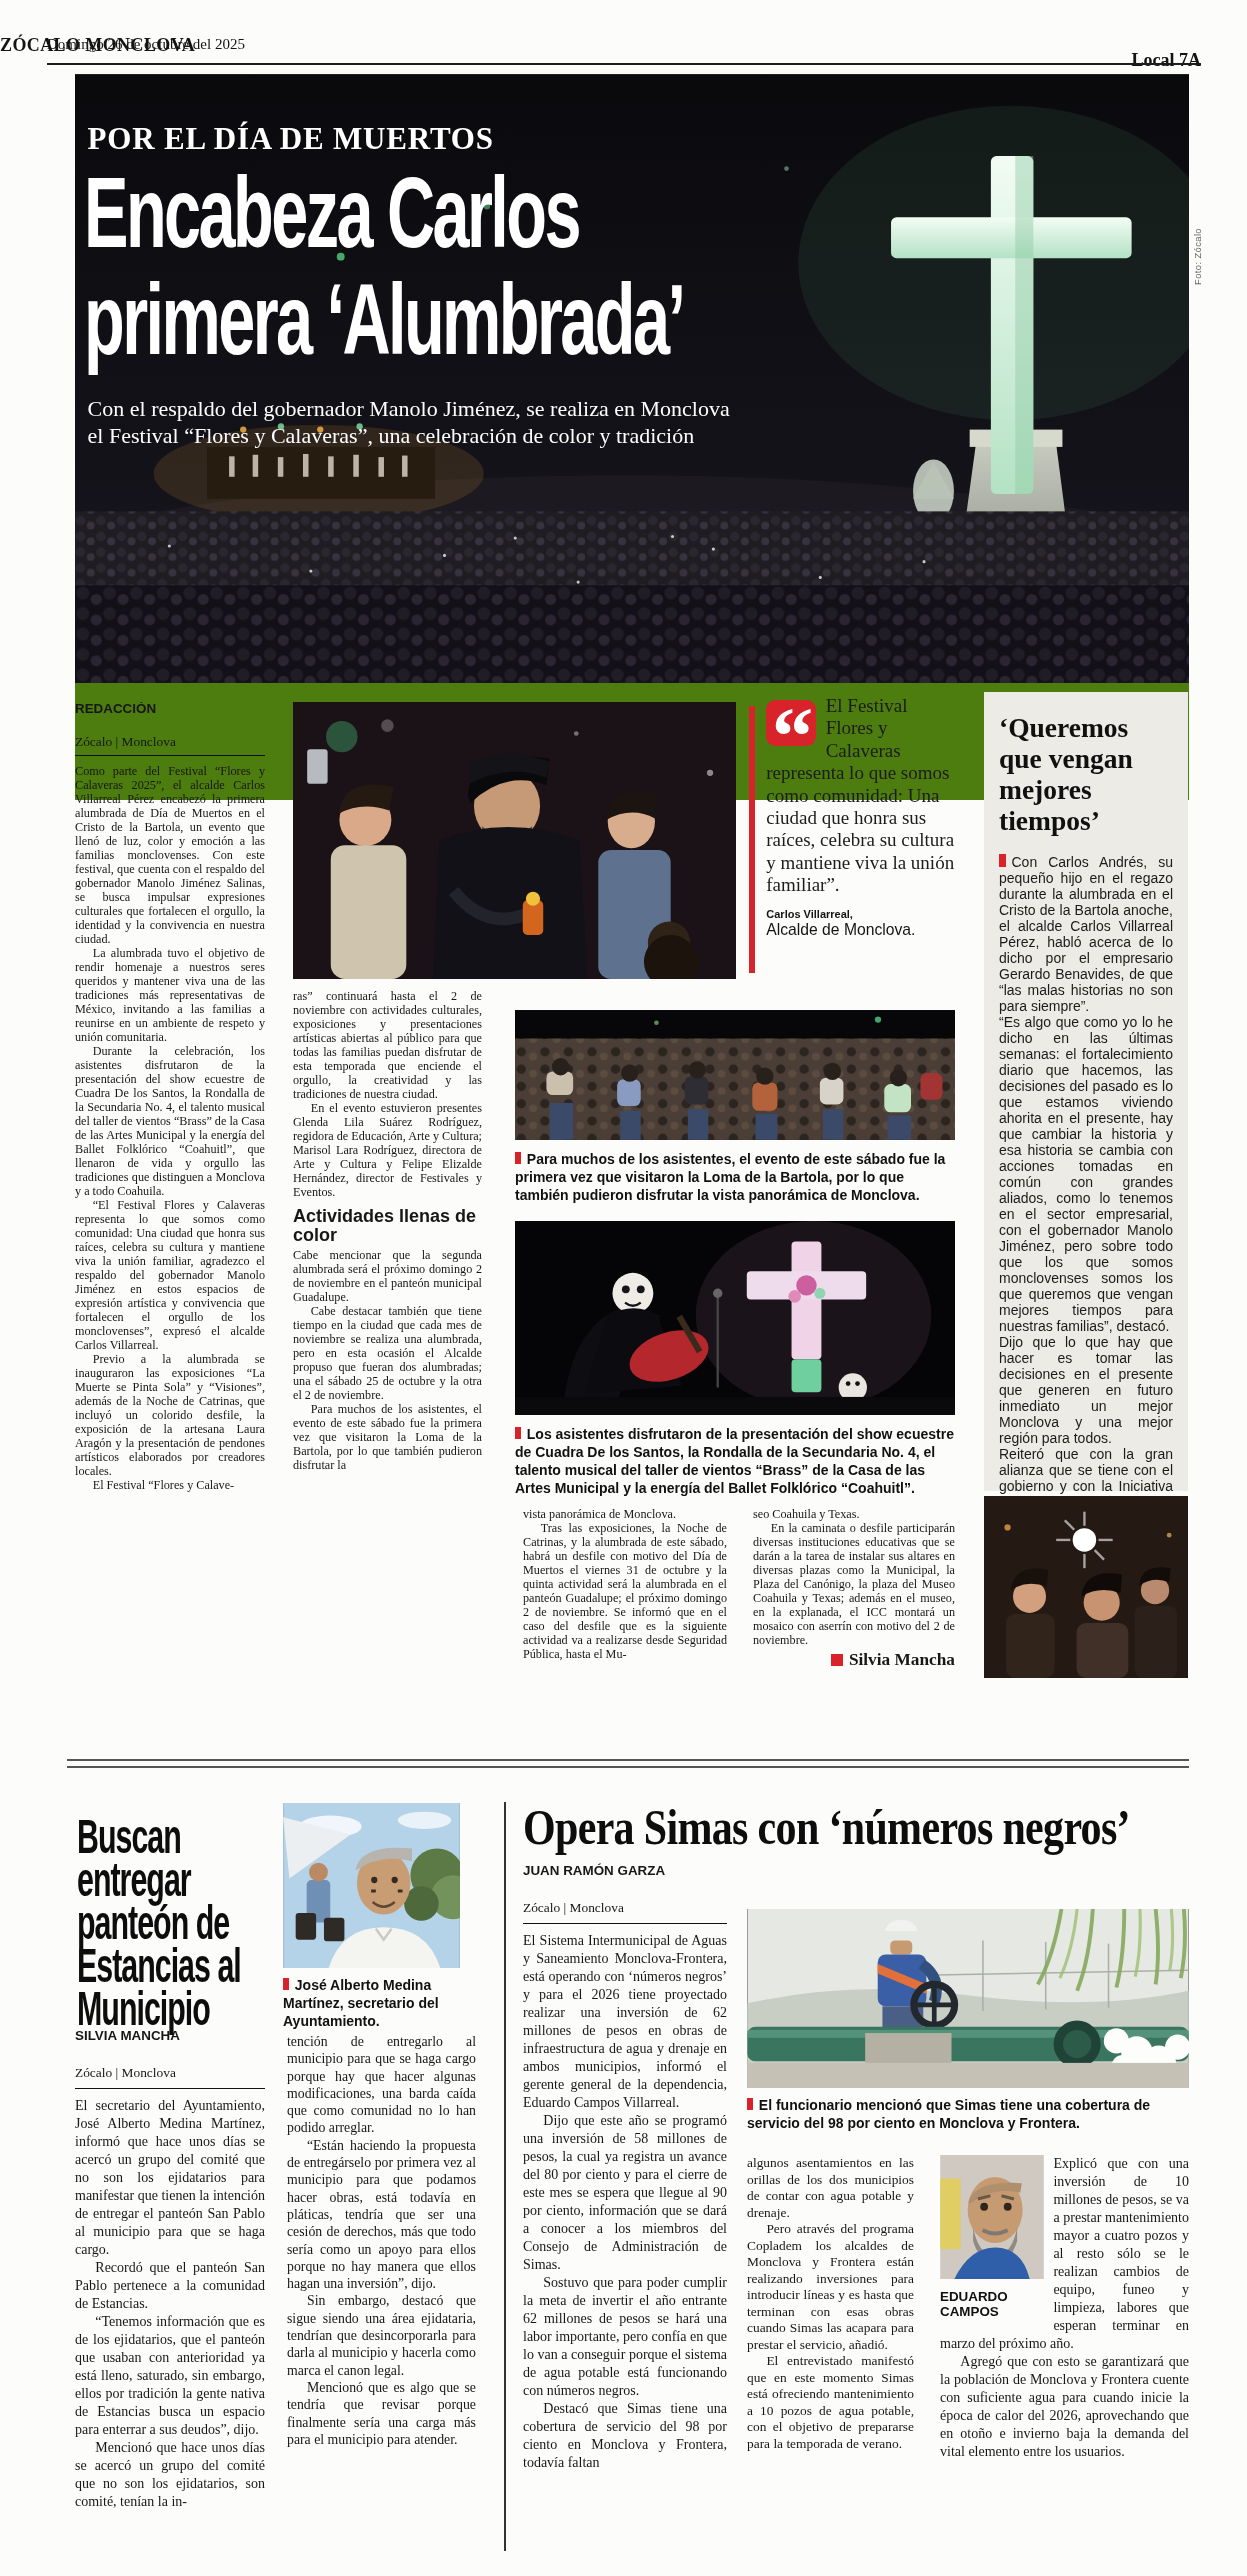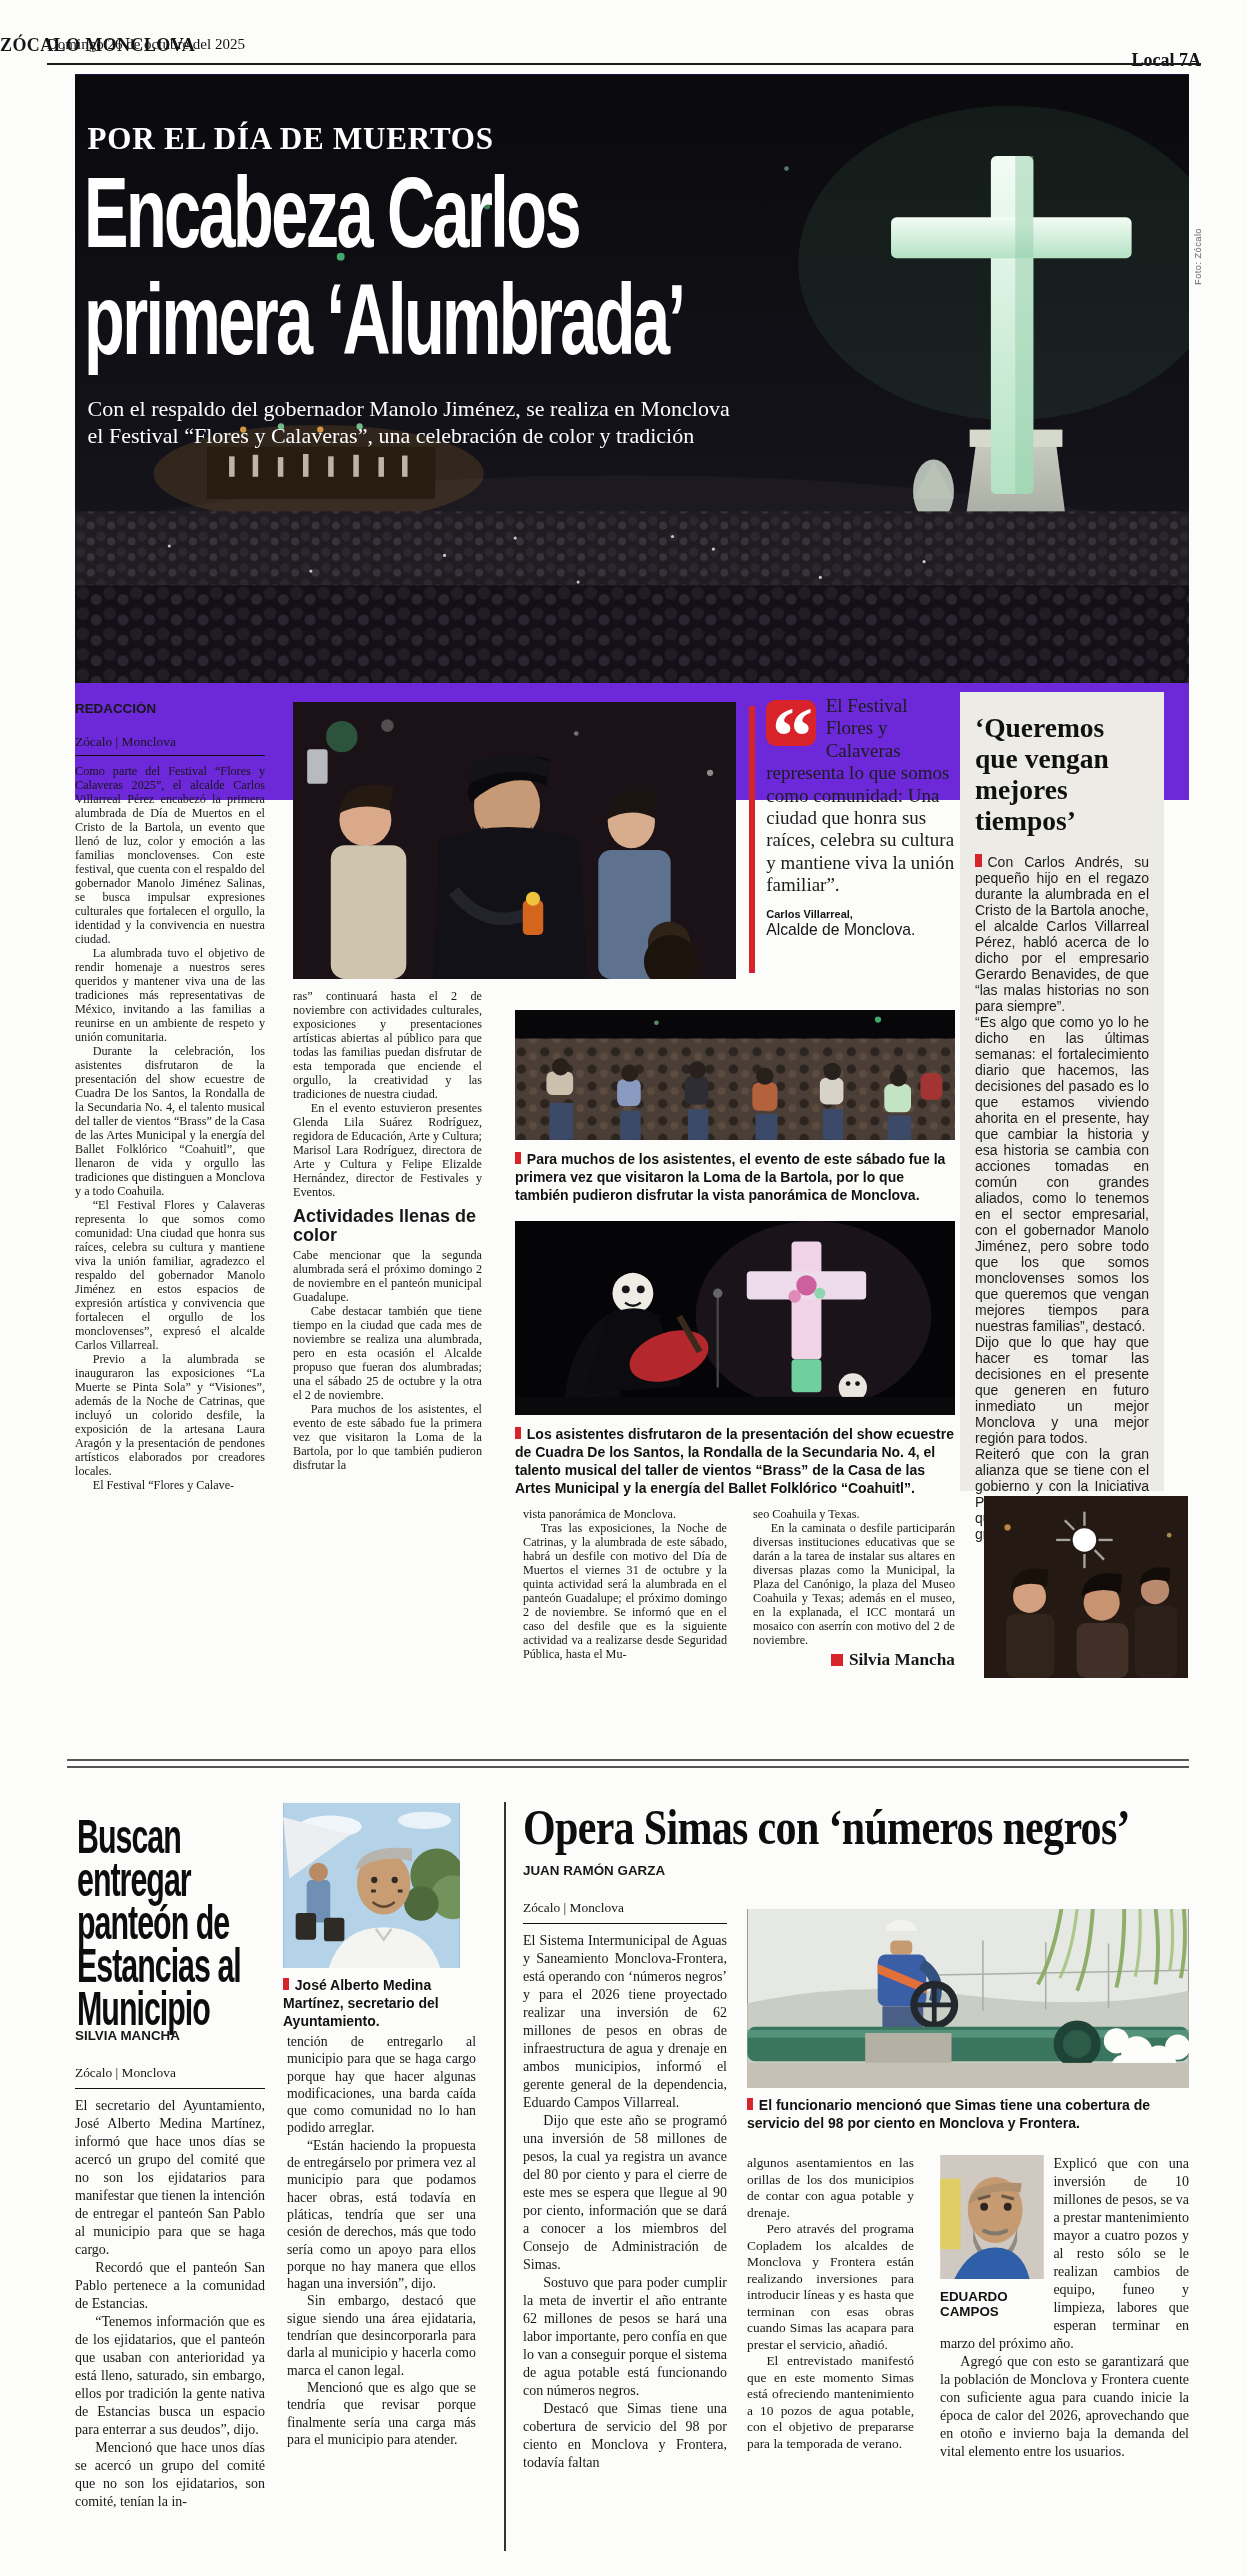--- a/index.html
+++ b/index.html
@@ -6,21 +6,21 @@
   .page{position:relative;width:1248px;height:2576px;background:#fcfcfa;font-family:"Liberation Serif",serif;color:#141414;overflow:hidden;margin:0 auto;}
   .abs{position:absolute;}
 
   
   .hdr-date{left:47px;top:36px;font-size:15px;}
   .hdr-mast{left:0;width:1248px;top:35px;text-align:left;font-weight:bold;font-size:18px;letter-spacing:0.4px;}
   .hdr-folio{right:47px;top:50px;font-weight:bold;font-size:18px;}
   .hdr-rule{left:47px;width:1154px;top:63px;height:1.6px;background:#1c1c1c;}
 
   
-  .hero{left:75px;top:74px;width:1114px;height:726px;background:#6d28d9;overflow:hidden;}
+  .hero{left:75px;top:74px;width:1114px;height:726px;background:#4d7c0f;overflow:hidden;}
   .hero svg{position:absolute;left:0;top:0;}
   .kicker{position:absolute;left:12.6px;top:47px;color:#fff;font-weight:bold;font-size:31px;letter-spacing:0.8px;font-family:"Liberation Serif",serif;}
   .hl{position:absolute;left:9.4px;color:#fff;font-family:"Liberation Sans",sans-serif;font-weight:bold;font-size:101px;line-height:101px;letter-spacing:-3.9px;transform:scaleX(.66);transform-origin:0 0;white-space:nowrap;}
   .hl1{top:88px;}.hl2{top:195px;}
   .subhead{position:absolute;left:12.6px;color:#fff;font-size:22px;line-height:27.5px;font-family:"Liberation Serif",serif;}
   .sh1{top:321px;}.sh2{top:348px;}
   .credit{left:1192px;top:228px;font-size:9.4px;color:#666;writing-mode:vertical-rl;transform:rotate(180deg);font-family:"Liberation Sans",sans-serif;letter-spacing:0.4px;}
 
   
   .col{position:absolute;text-align:justify;overflow:hidden;color:#171717;}
@@ -43,21 +43,21 @@
   
   .quote{position:absolute;left:749px;top:695px;width:207px;height:285px;}
   .qbar{position:absolute;left:0;top:11px;width:5.5px;height:267px;background:#d8232a;}
   .qtext{margin:0 0 0 17.3px;font-size:19px;line-height:22.4px;color:#1c1c1c;}
   .qicon{float:left;width:50px;height:46px;background:#d8232a;border-radius:9.4px;margin:4.7px 9.4px 1.6px 0;position:relative;}
   .qicon::before{content:"\201C";position:absolute;left:5.5px;top:-4.7px;color:#fff;font-size:83px;line-height:83px;font-family:"Liberation Serif",serif;font-weight:bold;}
   .qauthor{margin:11px 0 0 17.3px;font-family:"Liberation Sans",sans-serif;font-weight:bold;font-size:11px;}
   .qrole{margin:1.6px 0 0 17.3px;font-family:"Liberation Sans",sans-serif;font-size:15.7px;}
 
   
-  .sb{left:960px;top:692px;width:204px;height:799px;background:#edebe6;box-sizing:border-box;padding:20.4px 15px;}
+  .sb{left:984px;top:692px;width:204px;height:799px;background:#edebe6;box-sizing:border-box;padding:20.4px 15px;}
   .sb-title{font-weight:bold;font-size:27.5px;line-height:31px;font-family:"Liberation Serif",serif;color:#101010;margin-bottom:17.3px;}
   .sb-body{font-family:"Liberation Sans",sans-serif;font-size:14px;line-height:16px;text-align:justify;color:#1b1b1b;}
   .sb-body p{margin:0;text-indent:0;}
   .sbull{display:inline-block;width:7px;height:12.6px;background:#d8232a;margin-right:5.5px;}
   .sb .sig{font-size:16.5px;}
 
   
   .sep1{left:67px;top:1759px;width:1122px;height:1.6px;background:#555;}
   .sep2{left:67px;top:1766px;width:1122px;height:1.6px;background:#555;}
   .vrule{left:504px;top:1802px;width:1.6px;height:749px;background:#333;}

